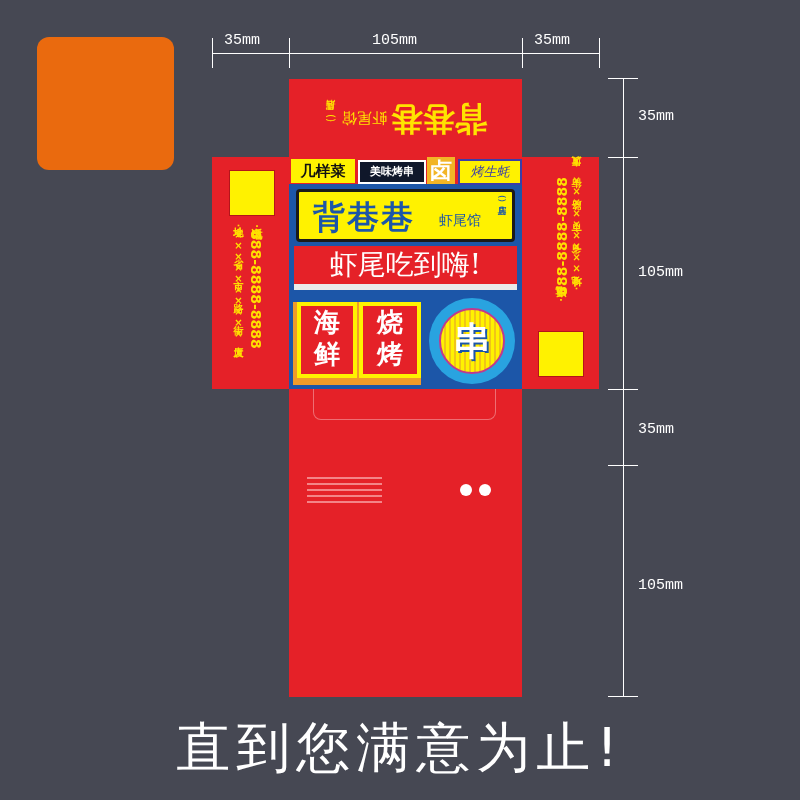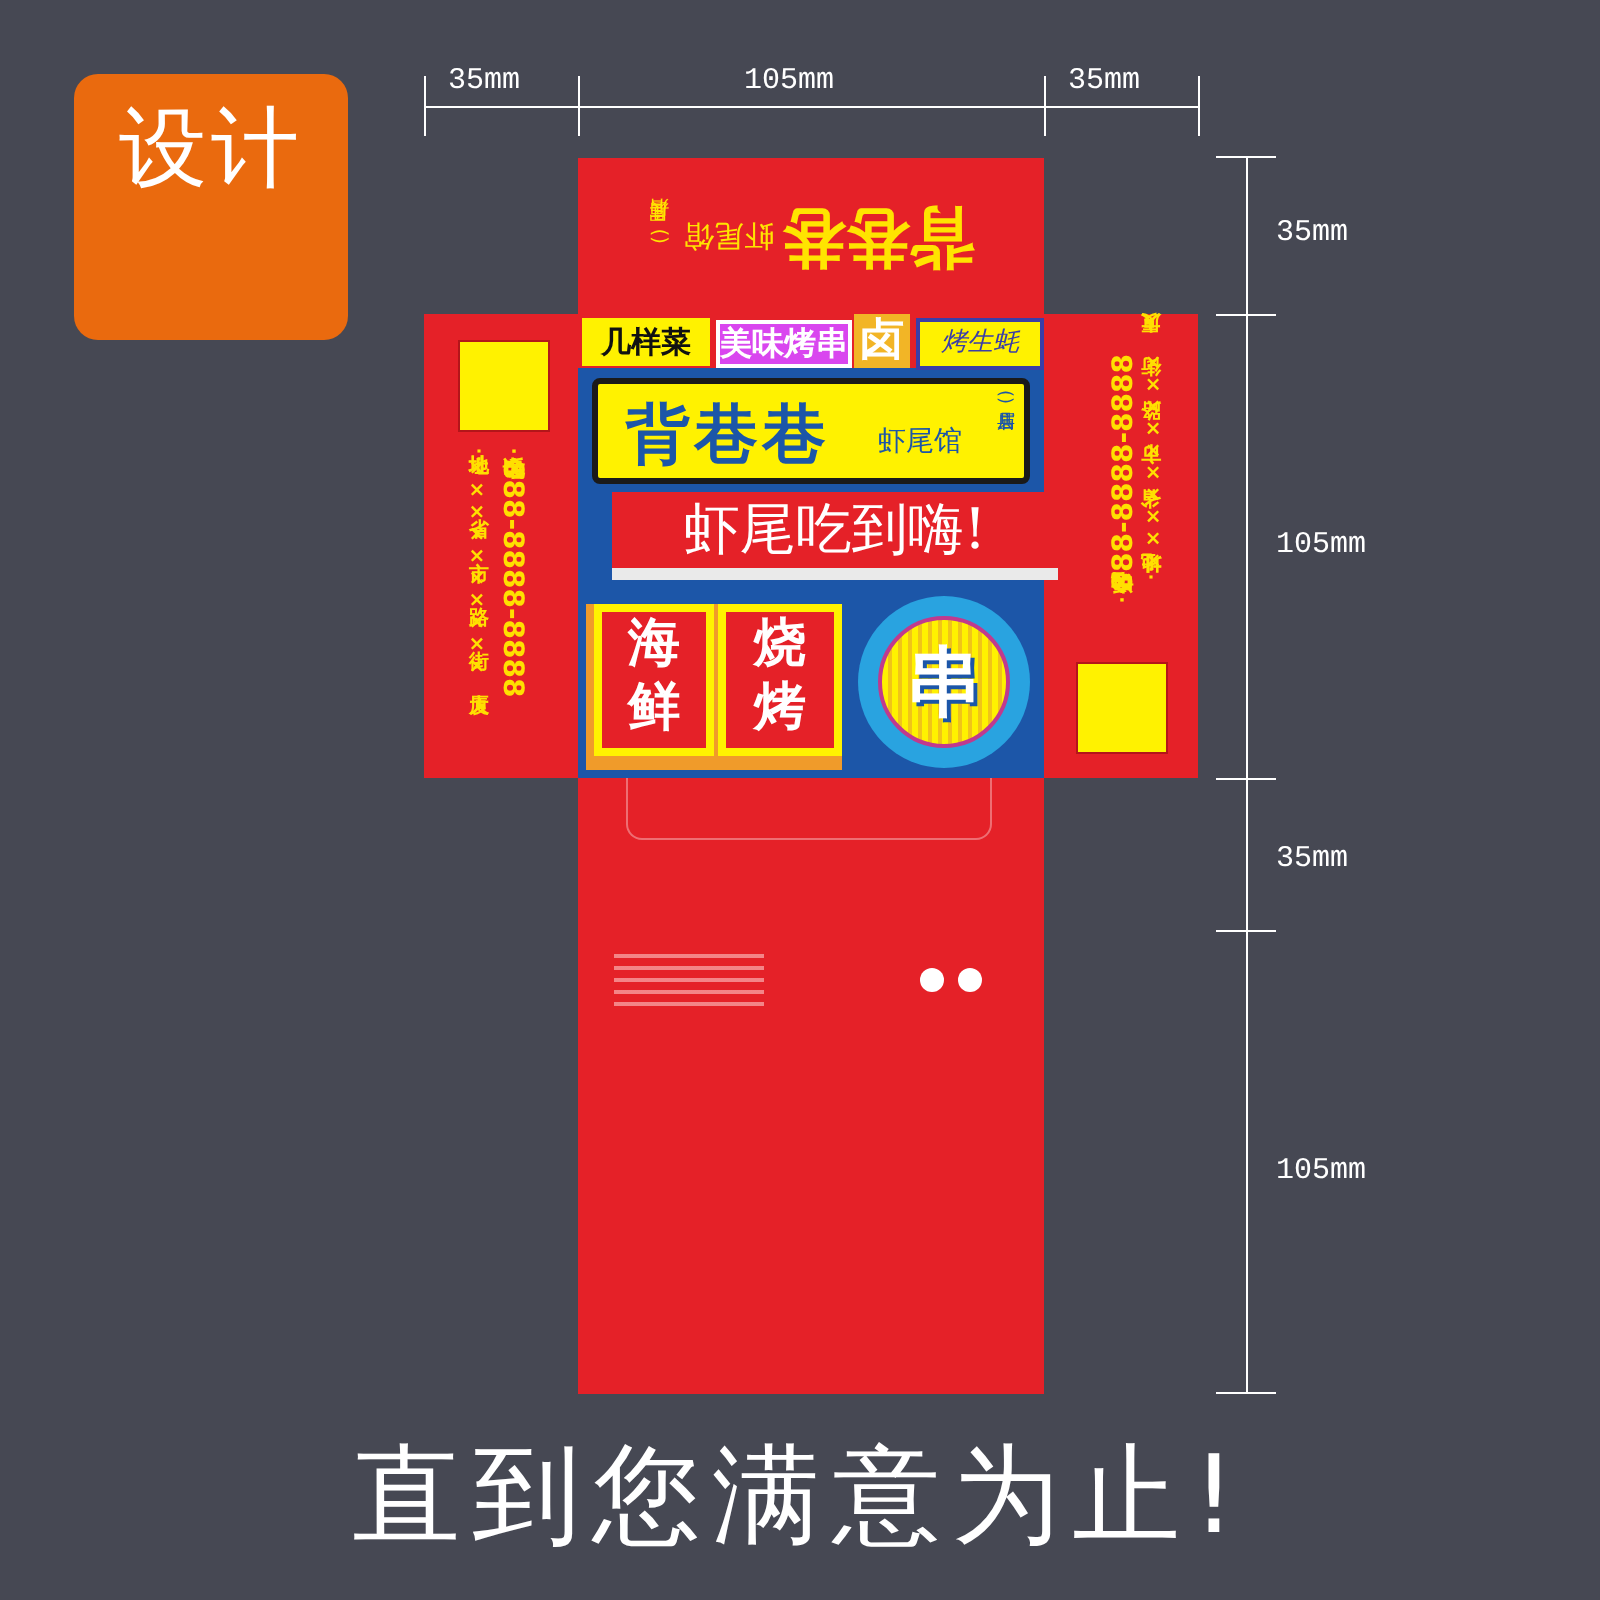--- a/index.html
+++ b/index.html
@@ -17,21 +17,20 @@
   .panelFront{left:289px;top:157px;width:233px;height:232px;}
   .panelBack{left:289px;top:389px;width:233px;height:308px;}
   .ysq{background:#fff200;border:1px solid #b4151a;}
   .vtext{writing-mode:vertical-rl;color:#ffe000;font-weight:bold;}
   .footer{left:0;top:712px;width:800px;text-align:center;color:#fff;font-size:54px;letter-spacing:6px;}
 </style>
 </head>
 <body>
 
 <div class="abs badge">
-  <div>设计</div>
 </div>
 
 <div class="abs" style="left:212px;top:38px;width:388px;height:32px;">
   <div class="abs hline" style="left:0;top:15px;width:388px;"></div>
   <div class="abs vline" style="left:0;top:0;height:30px;"></div>
   <div class="abs vline" style="left:77px;top:0;height:30px;"></div>
   <div class="abs vline" style="left:310px;top:0;height:30px;"></div>
   <div class="abs vline" style="left:387px;top:0;height:30px;"></div>
   <span class="abs dimtxt" style="left:12px;top:-6px;">35mm</span>
   <span class="abs dimtxt" style="left:160px;top:-6px;">105mm</span>
@@ -76,31 +75,31 @@
   <div class="abs vtext" style="left:48px;top:18px;font-size:10px;transform:rotate(180deg);">
     <span>地址：</span><span>××省××市××路××街××大厦</span>
   </div>
   <div class="abs ysq" style="left:16px;top:174px;width:44px;height:44px;"></div>
 </div>
 
 <div class="abs panelFront" style="background:#1c56a8;">
 
   <div class="abs" style="left:0;top:0;width:233px;height:27px;background:#e52128;"></div>
   <div class="abs" style="left:2px;top:2px;width:64px;height:24px;background:#fff200;color:#111;font-weight:bold;font-size:15px;text-align:center;line-height:24px;">几样菜</div>
-  <div class="abs" style="left:69px;top:3px;width:64px;height:20px;background:#d946ef;border:2px solid #fff;color:#fff;font-weight:bold;font-size:16px;text-align:center;line-height:20px;">美味烤串</div>
+  <div class="abs" style="left:69px;top:3px;width:64px;height:20px;background:#0f172a;border:2px solid #fff;color:#fff;font-weight:bold;font-size:11px;text-align:center;line-height:20px;">美味烤串</div>
   <div class="abs" style="left:138px;top:0;width:28px;height:27px;background:#f2b526;color:#fff;font-weight:bold;font-size:22px;text-align:center;line-height:27px;">卤</div>
   <div class="abs" style="left:169px;top:2px;width:60px;height:22px;background:#fff200;border:2px solid #3b3ea8;color:#3b3ea8;font-size:13px;text-align:center;line-height:22px;font-style:italic;">烤生蚝</div>
 
   <div class="abs" style="left:7px;top:32px;width:219px;height:53px;background:#fff200;border:3px solid #1a1a1a;box-sizing:border-box;border-radius:4px;">
     <span class="abs" style="left:14px;top:4px;color:#1c56a8;font-size:32px;font-weight:bold;font-family:'DejaVu Serif',serif;letter-spacing:2px;">背巷巷</span>
     <span class="abs" style="left:140px;top:20px;color:#1c56a8;font-size:14px;font-family:'DejaVu Serif',serif;">虾尾馆</span>
     <span class="abs" style="left:196px;top:3px;color:#1c56a8;font-size:9px;writing-mode:vertical-rl;">(眉县店)</span>
   </div>
 
-  <div class="abs" style="left:5px;top:89px;width:223px;height:38px;background:#e52128;border-bottom:6px solid #eaeaea;color:#fff;font-size:28px;text-align:center;line-height:38px;font-family:'DejaVu Serif',serif;margin-left:12px;">虾尾吃到嗨!</div>
+  <div class="abs" style="left:5px;top:89px;width:223px;height:38px;background:#e52128;border-bottom:6px solid #eaeaea;color:#fff;font-size:28px;text-align:center;line-height:38px;font-family:'DejaVu Serif',serif;">虾尾吃到嗨!</div>
 
   <div class="abs" style="left:4px;top:145px;width:128px;height:83px;background:#f09b2a;"></div>
   <div class="abs" style="left:8px;top:145px;width:60px;height:76px;background:#fff200;padding:4px;box-sizing:border-box;">
     <div style="background:#e52128;width:100%;height:100%;color:#fff;font-size:26px;font-weight:bold;text-align:center;line-height:32px;">
       <div>海</div>
         <div>鲜</div>
     </div>
   </div>
   <div class="abs" style="left:70px;top:145px;width:62px;height:76px;background:#fff200;padding:4px;box-sizing:border-box;">
     <div style="background:#e52128;width:100%;height:100%;color:#fff;font-size:26px;font-weight:bold;text-align:center;line-height:32px;">

